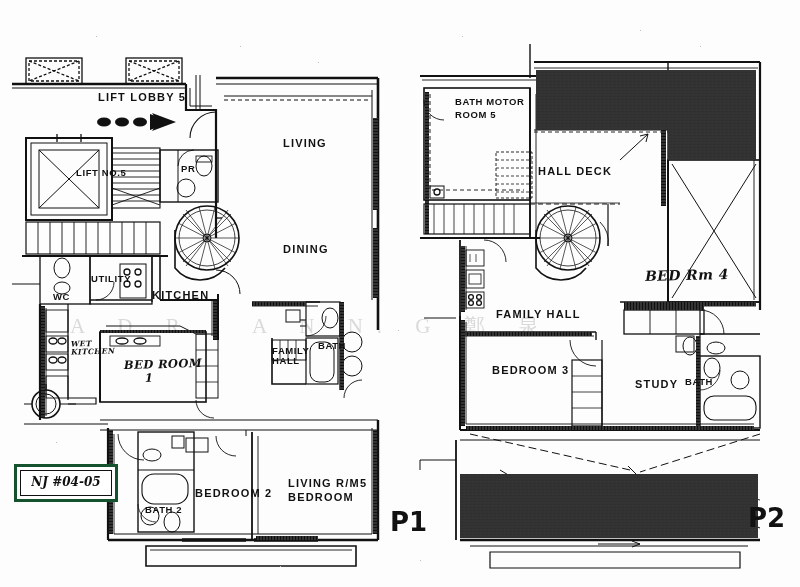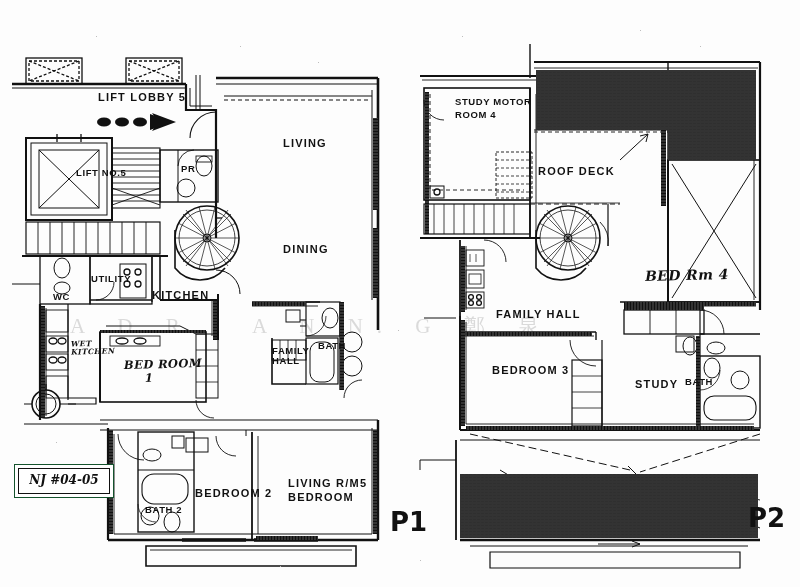--- a/index.html
+++ b/index.html
@@ -21,21 +21,21 @@
   .hatch-v2{background-image:repeating-linear-gradient(90deg,#333 0 1px,transparent 1px 4px),
                              repeating-linear-gradient(0deg,rgba(40,40,40,.35) 0 1px,transparent 1px 3px);}
   .wallhatch{background-image:repeating-linear-gradient(90deg,#111 0 1px,transparent 1px 3px);}
   .wallhatchv{background-image:repeating-linear-gradient(0deg,#111 0 1px,transparent 1px 3px);}
   svg.ov{position:absolute;left:0;top:0;width:800px;height:587px;overflow:visible;
          pointer-events:none;}
   .speck{position:absolute;width:1px;height:1px;background:#bdbdbd;}
 
   
   #unit-tag{position:absolute;left:14px;top:464px;width:98px;height:32px;
-            border:1px solid #14532d;background:#fff;}
+            border:3px solid #14532d;background:#fff;}
   #unit-tag .inner{position:absolute;left:3px;top:3px;right:3px;bottom:3px;
             border:1px solid #111;}
   #unit-tag .txt{position:absolute;left:0;right:0;top:8px;text-align:center;
             font-family:"DejaVu Serif",serif;font-style:italic;font-weight:700;
             font-size:12px;color:#111;}
 
   
   #watermark{position:absolute;left:70px;top:312px;width:690px;
              font-family:"Liberation Serif", serif;font-size:21px;
              letter-spacing:14px;color:rgba(150,150,150,.33);white-space:nowrap;
@@ -395,24 +395,24 @@
 
   <div class="lbl print sm" style="left:318px;top:341px;">BATH</div>
 
   <div class="lbl print" style="left:195px;top:488px;">BEDROOM 2</div>
 
   <div class="lbl print sm" style="left:145px;top:505px;">BATH 2</div>
 
   <div class="lbl print" style="left:288px;top:478px;">LIVING R/M5</div>
   <div class="lbl print" style="left:288px;top:492px;">BEDROOM</div>
 
-  <div class="lbl print sm" style="left:455px;top:97px;">STUDY MOTOR</div>
-  <div class="lbl print sm" style="left:455px;top:110px;">ROOM 4</div>
-
-  <div class="lbl print" style="left:538px;top:166px;">ROOF DECK</div>
+  <div class="lbl print sm" style="left:455px;top:97px;">BATH MOTOR</div>
+  <div class="lbl print sm" style="left:455px;top:110px;">ROOM 5</div>
+
+  <div class="lbl print" style="left:538px;top:166px;">HALL DECK</div>
 
   <div class="lbl hand" style="left:645px;top:268px;font-size:14px;">BED Rm 4</div>
 
   <div class="lbl print" style="left:496px;top:309px;">FAMILY HALL</div>
 
   <div class="lbl print" style="left:492px;top:365px;">BEDROOM 3</div>
 
   <div class="lbl print" style="left:604px;top:379px;margin-left:31px;">STUDY</div>
 
   <div class="lbl print sm" style="left:685px;top:377px;">BATH</div>

